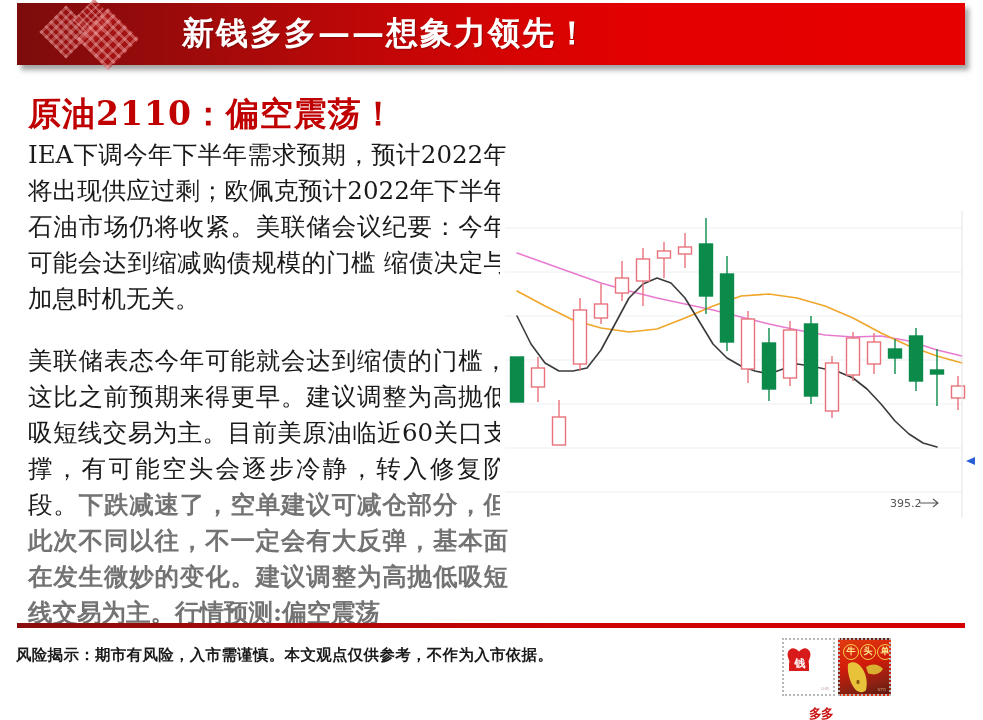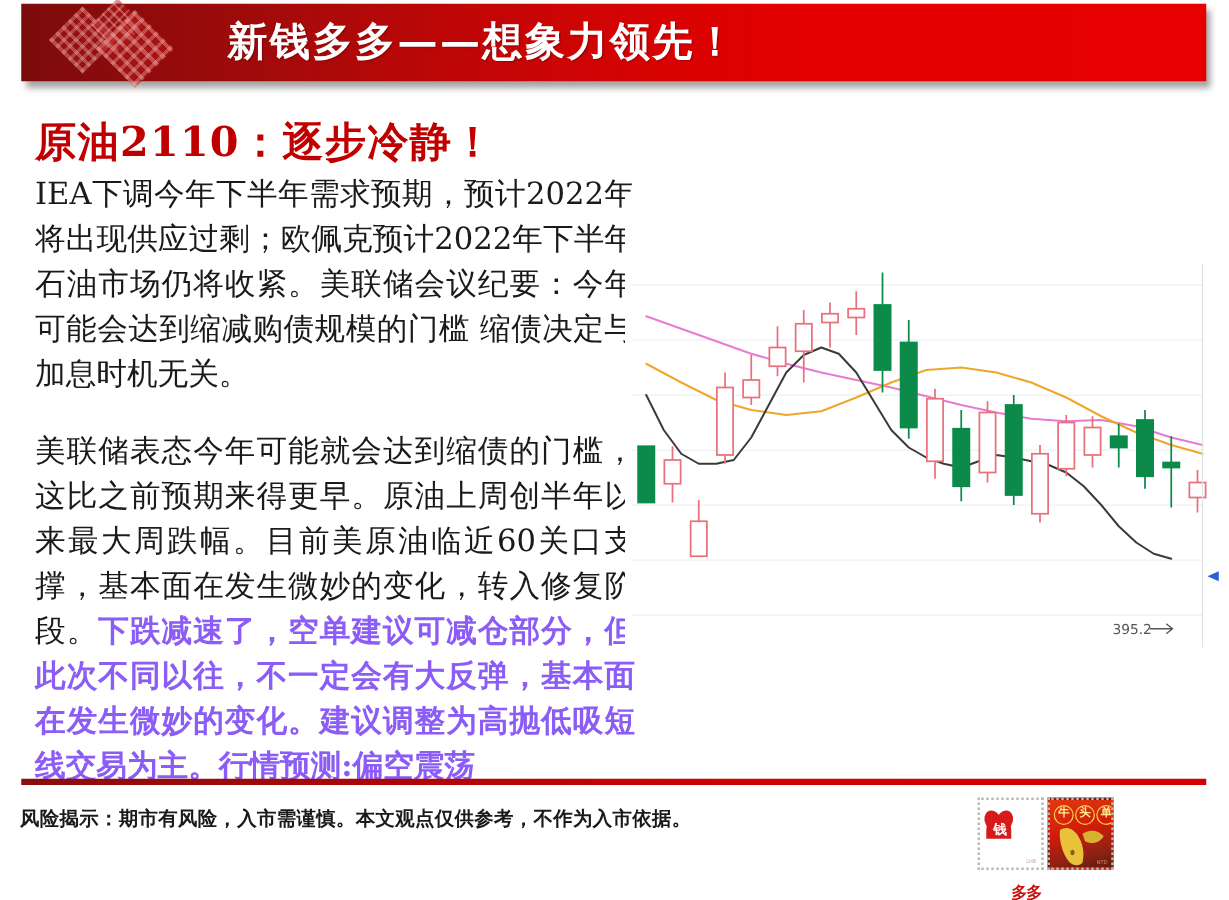--- a/index.html
+++ b/index.html
@@ -101,21 +101,21 @@
   .para {
     font-size: 24.5px;
     line-height: 36px;
     color: #1a1a1a;
     margin: 0;
     text-align: justify;
     font-family: "DejaVu Serif", "Liberation Serif", serif;
     font-weight: 500;
   }
   .para-gap { height: 26px; }
-  .red-run { color: #8b5cf6; font-weight: bold; }
+  .red-run { color: #737373; font-weight: bold; }
 
   
   .chart-wrap {
     position: absolute;
     left: 500px;
     top: 156px;
     width: 478px;
     height: 370px;
     background: #ffffff;
   }
@@ -243,24 +243,24 @@
 <div class="header-banner">
   <div class="header-logo">
     <div class="diamond dia-a"></div>
     <div class="diamond dia-b"></div>
     <div class="diamond dia-c"></div>
   </div>
   <div class="header-title">新钱多多——想象力领先！</div>
 </div>
 
 <div class="article">
-  <div class="article-headline">原油2110：逐步冷静！</div>
+  <div class="article-headline">原油2110：偏空震荡！</div>
   <p class="para">IEA下调今年下半年需求预期，预计2022年将出现供应过剩；欧佩克预计2022年下半年石油市场仍将收紧。美联储会议纪要：今年可能会达到缩减购债规模的门槛 缩债决定与加息时机无关。</p>
   <div class="para-gap"></div>
-  <p class="para"><span>美联储表态今年可能就会达到缩债的门槛，这比之前预期来得更早。原油上周创半年以来最大周跌幅。目前美原油临近60关口支撑，基本面在发生微妙的变化，转入修复阶段。</span><span class="red-run">下跌减速了，空单建议可减仓部分，但此次不同以往，不一定会有大反弹，基本面在发生微妙的变化。建议调整为高抛低吸短线交易为主。行情预测:偏空震荡</span></p>
+  <p class="para"><span>美联储表态今年可能就会达到缩债的门槛，这比之前预期来得更早。建议调整为高抛低吸短线交易为主。目前美原油临近60关口支撑，有可能空头会逐步冷静，转入修复阶段。</span><span class="red-run">下跌减速了，空单建议可减仓部分，但此次不同以往，不一定会有大反弹，基本面在发生微妙的变化。建议调整为高抛低吸短线交易为主。行情预测:偏空震荡</span></p>
 </div>
 
 <div class="chart-wrap">
   <svg class="chart-svg" id="chart-svg" width="478" height="370" viewBox="500 150 478 370">
       <line x1="505" y1="222" x2="962" y2="222" stroke="#eceff1" stroke-width="1"></line>
       <line x1="505" y1="266" x2="962" y2="266" stroke="#eceff1" stroke-width="1"></line>
       <line x1="505" y1="310" x2="962" y2="310" stroke="#eceff1" stroke-width="1"></line>
       <line x1="505" y1="354" x2="962" y2="354" stroke="#eceff1" stroke-width="1"></line>
       <line x1="505" y1="398" x2="962" y2="398" stroke="#eceff1" stroke-width="1"></line>
       <line x1="505" y1="442" x2="962" y2="442" stroke="#eceff1" stroke-width="1"></line>

